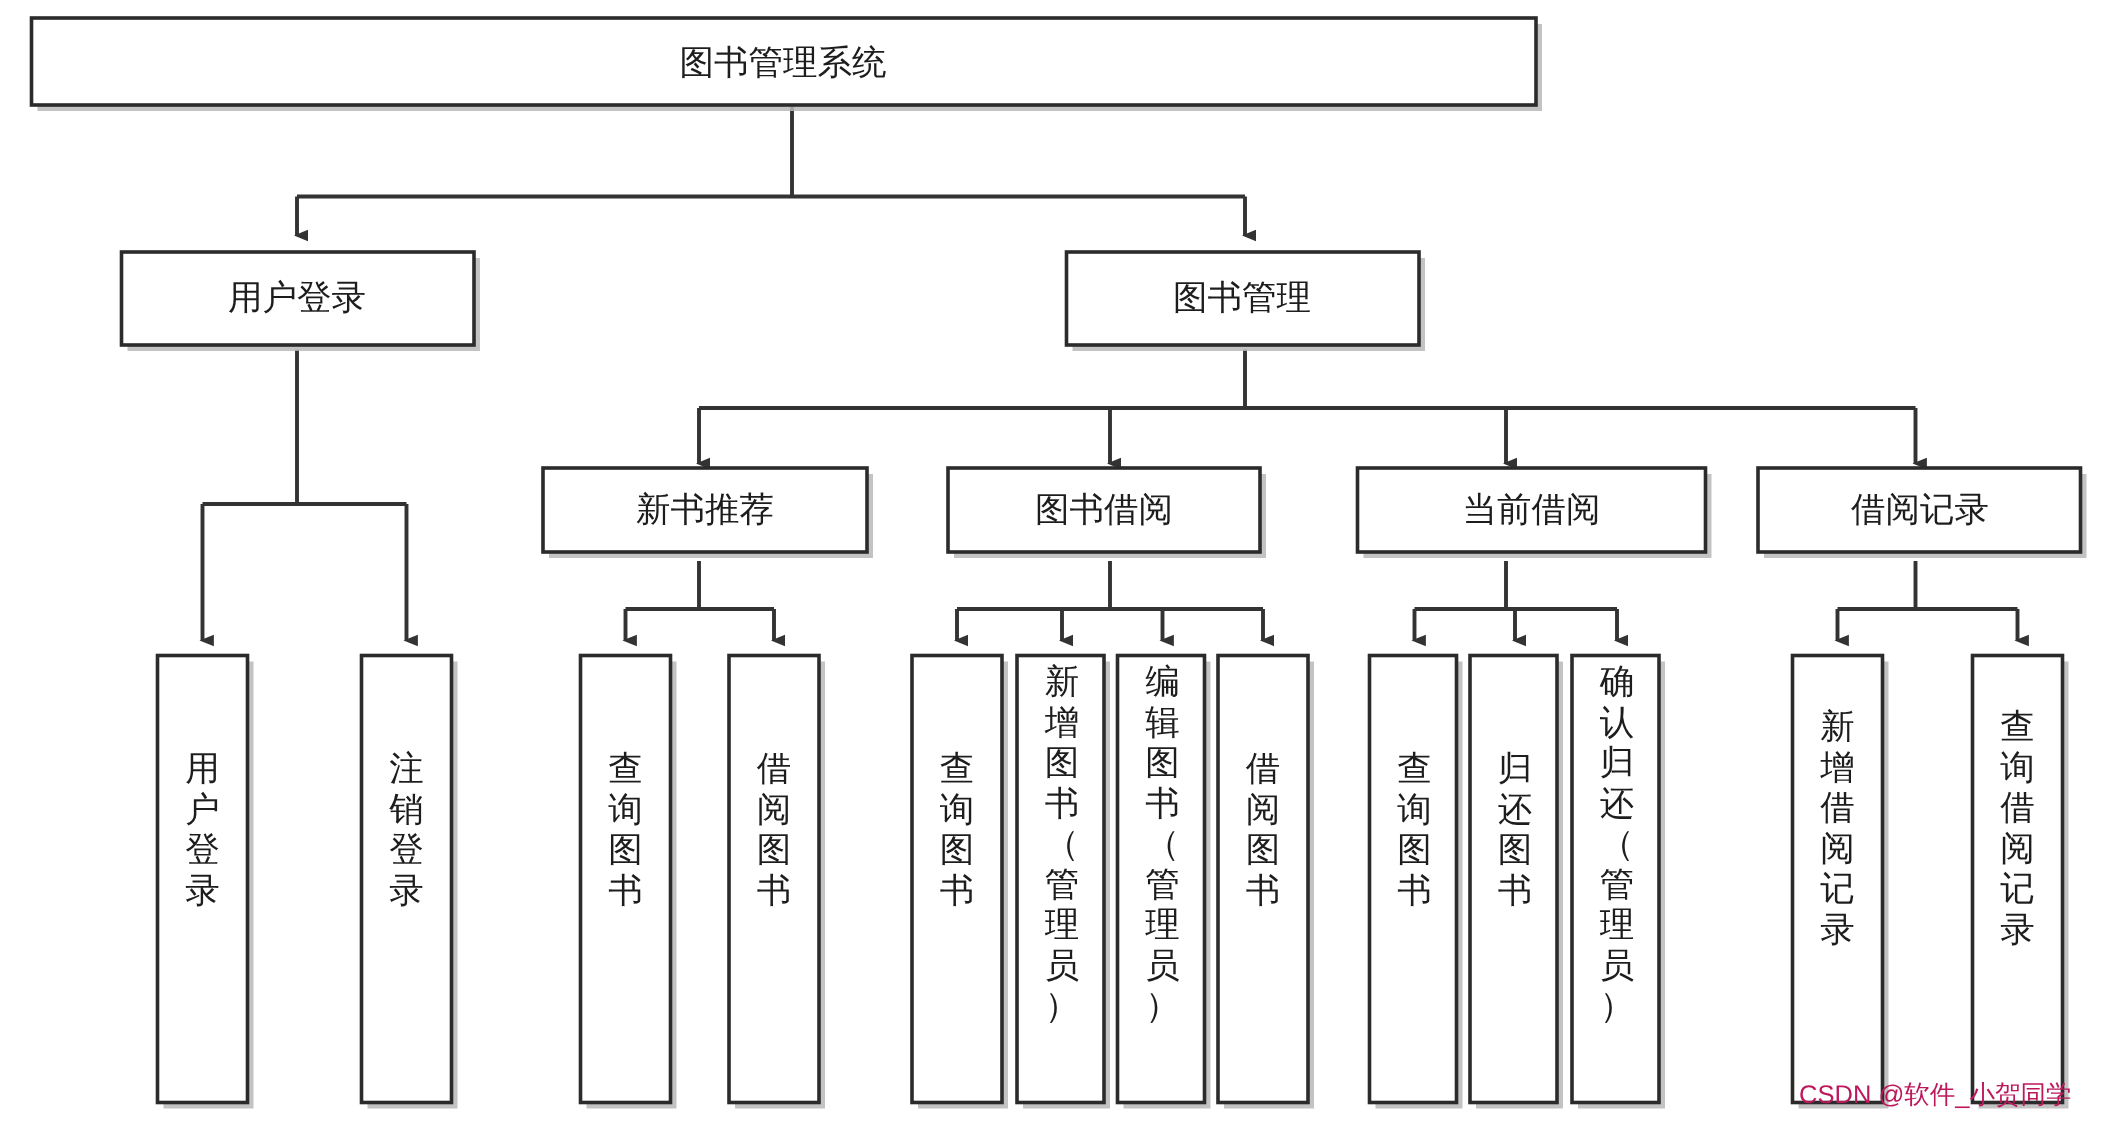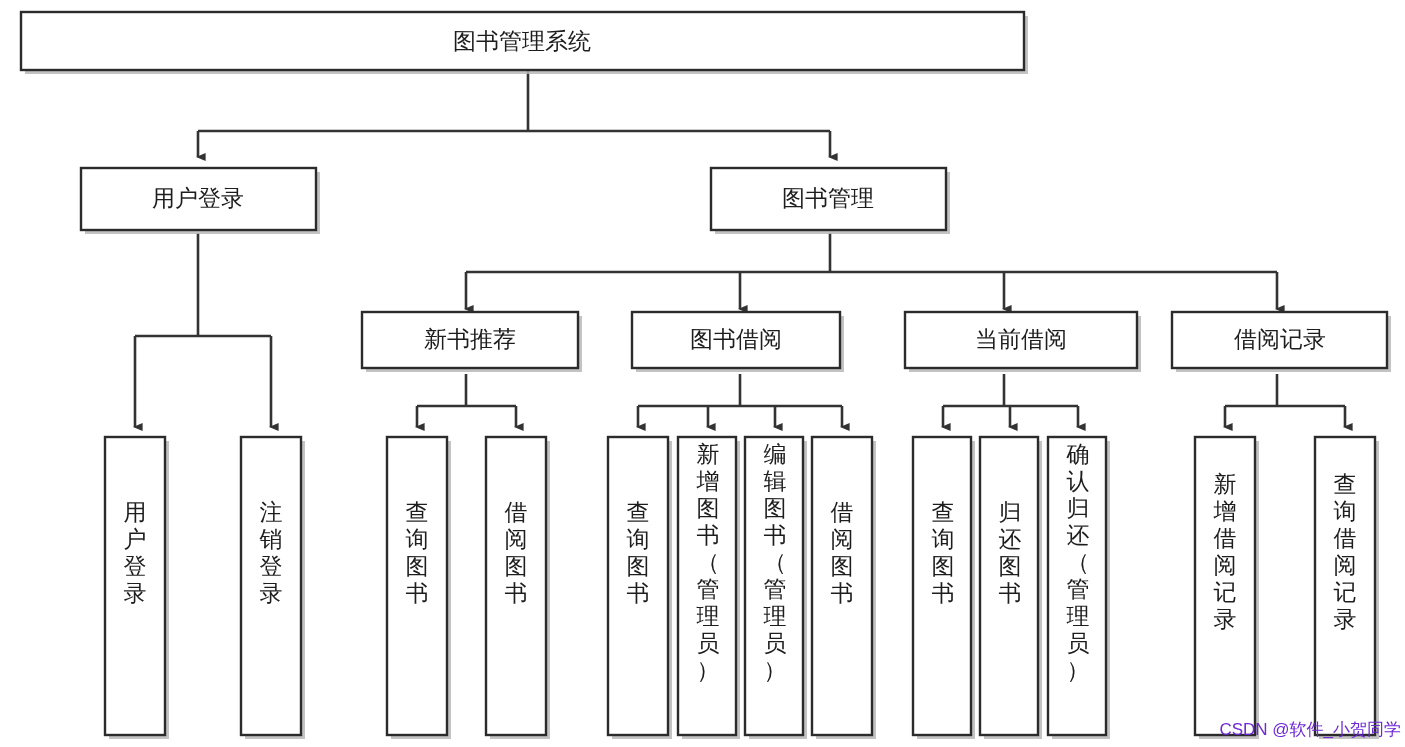--- a/index.html
+++ b/index.html
@@ -50,25 +50,25 @@
     dominant-baseline: middle;
   }
   .node-label-v {
     font-family: "Liberation Sans", "DejaVu Sans", sans-serif;
     font-size: 23px;
     fill: #1d1d1d;
     text-anchor: middle;
   }
   .watermark {
     position: absolute;
-    right: 4px;
+    right: 24px;
     bottom: 6px;
     font-family: "Liberation Sans", "DejaVu Sans", sans-serif;
     font-size: 17px;
-    color: #6d28d9;
+    color: #be185d;
     white-space: nowrap;
     user-select: none;
   }
 </style>
 </head>
 <body>
 
 <div id="diagram-root">
 
   <svg id="flow" viewBox="0 0 1405 747" xmlns="http://www.w3.org/2000/svg">

